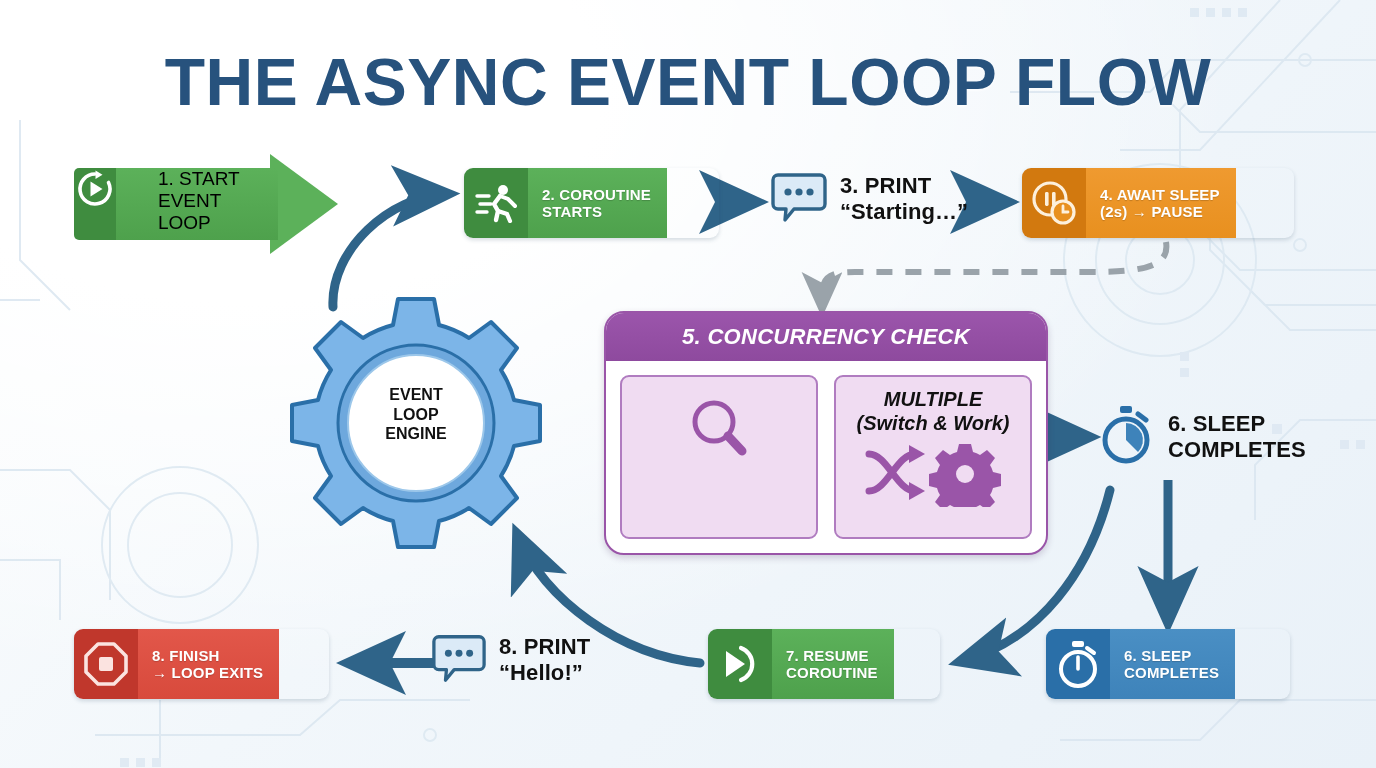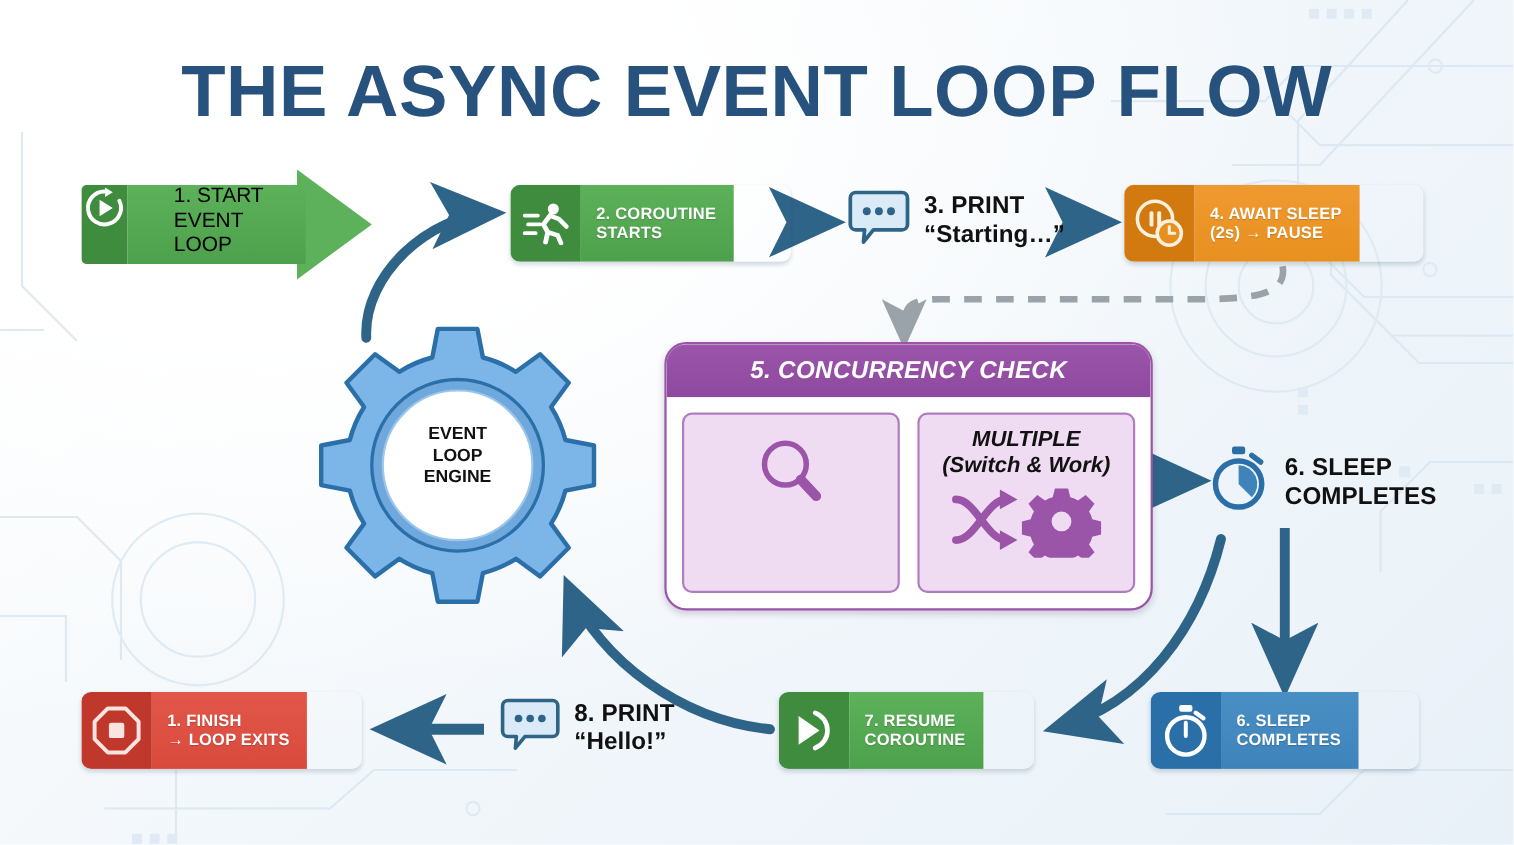--- a/index.html
+++ b/index.html
@@ -313,41 +313,41 @@
     <div class="ic">
       <svg width="46" height="44" viewBox="0 0 46 44">
         <path d="M9 9 L9 35 L28 22 Z" fill="#fff"></path>
         <path d="M24 6 A17 17 0 0 1 24 38" stroke="#fff" stroke-width="4.2" fill="none" stroke-linecap="round"></path>
       </svg>
     </div>
     <div class="tx">7. RESUME
 COROUTINE</div>
   </div>
 
-  <div class="node plain" id="step8" style="left:454px;top:630px;">
+  <div class="node plain" id="step8" style="left:431px;top:630px;">
     <div>
       <svg width="56" height="56" viewBox="0 0 58 58">
         <path d="M8 7 H50 a5 5 0 0 1 5 5 V36 a5 5 0 0 1 -5 5 H24 L15 52 L16 41 H8 a5 5 0 0 1 -5 -5 V12 a5 5 0 0 1 5 -5 Z" fill="#dbeaf7" stroke="#2f6489" stroke-width="3.4" stroke-linejoin="round"></path>
         <circle cx="18" cy="24" r="3.6" fill="#2f6489"></circle>
         <circle cx="29" cy="24" r="3.6" fill="#2f6489"></circle>
         <circle cx="40" cy="24" r="3.6" fill="#2f6489"></circle>
       </svg>
     </div>
     <div class="ptx">8. PRINT
 “Hello!”</div>
   </div>
 
   <div class="node pill red" id="step9" style="left:74px;top:629px;width:255px;height:70px;">
     <div class="ic">
       <svg width="48" height="48" viewBox="0 0 48 48">
         <path d="M16 4 H32 L44 16 V32 L32 44 H16 L4 32 V16 Z" stroke="#fbe3e0" stroke-width="3.6" fill="none" stroke-linejoin="round"></path>
         <rect x="17" y="17" width="14" height="14" rx="2" fill="#fbe3e0"></rect>
       </svg>
     </div>
-    <div class="tx">1. FINISH
+    <div class="tx">8. FINISH
 → LOOP EXITS</div>
   </div>
 
   <svg class="lay" viewBox="0 0 1376 768">
     <g transform="translate(416,423)">
       <g fill="#7cb5e8" stroke="#2a6fa8" stroke-width="4" stroke-linejoin="round">
         <path d="M-18,-124 h36 l5,26 a104 104 0 0 1 30,13 l22,-16 l26,26 l-16,22 a104 104 0 0 1 13,30 l26,5 v36 l-26,5 a104 104 0 0 1 -13,30 l16,22 l-26,26 l-22,-16 a104 104 0 0 1 -30,13 l-5,26 h-36 l-5,-26 a104 104 0 0 1 -30,-13 l-22,16 l-26,-26 l16,-22 a104 104 0 0 1 -13,-30 l-26,-5 v-36 l26,-5 a104 104 0 0 1 13,-30 l-16,-22 l26,-26 l22,16 a104 104 0 0 1 30,-13 Z"></path>
       </g>
       <circle cx="0" cy="0" r="78" fill="#6ea8dd" stroke="#2a6fa8" stroke-width="3"></circle>
       <circle cx="0" cy="0" r="68" fill="#ffffff" stroke="#9cc7ea" stroke-width="2"></circle>

